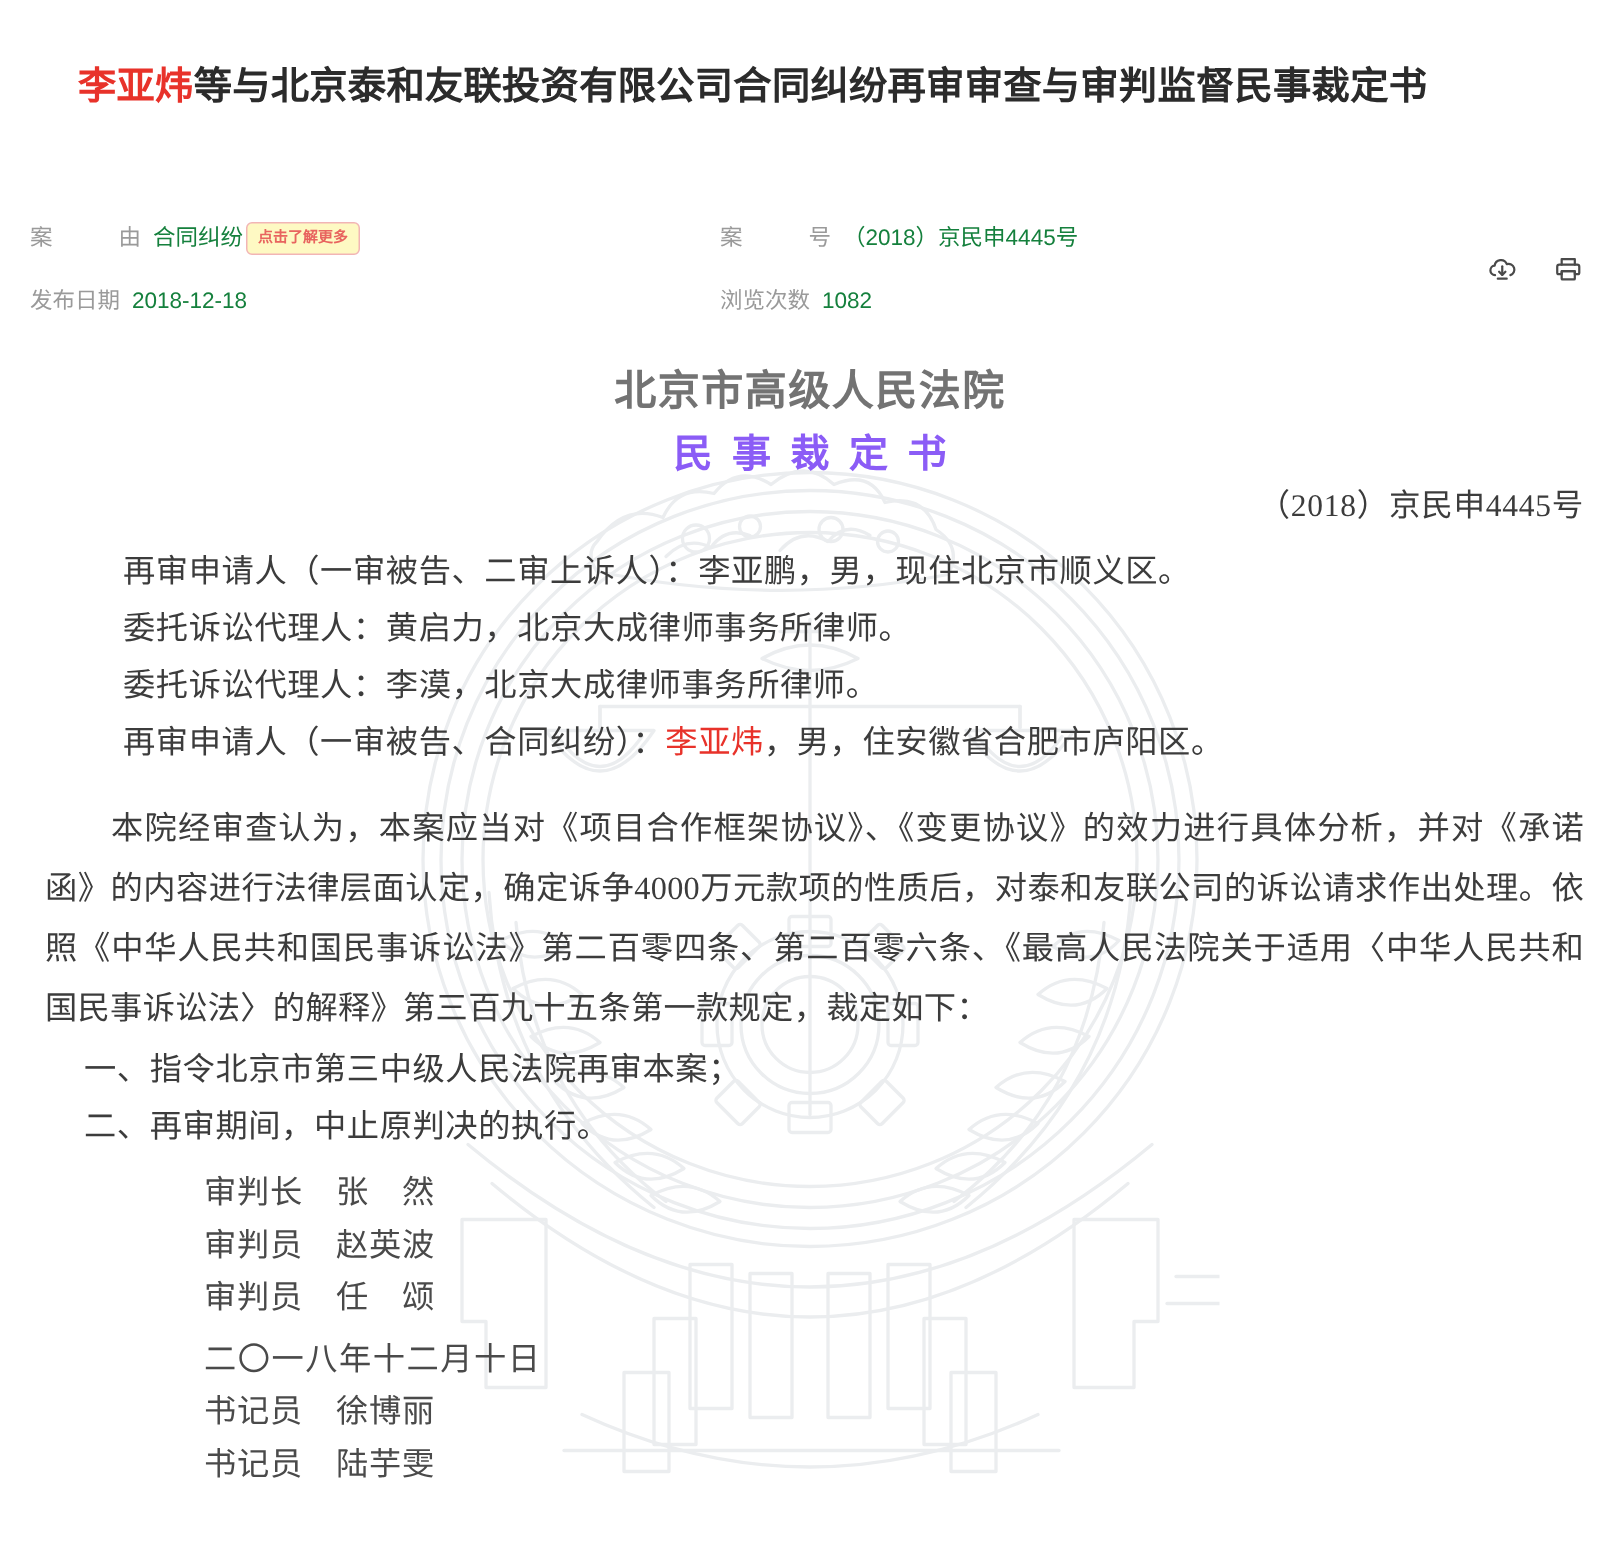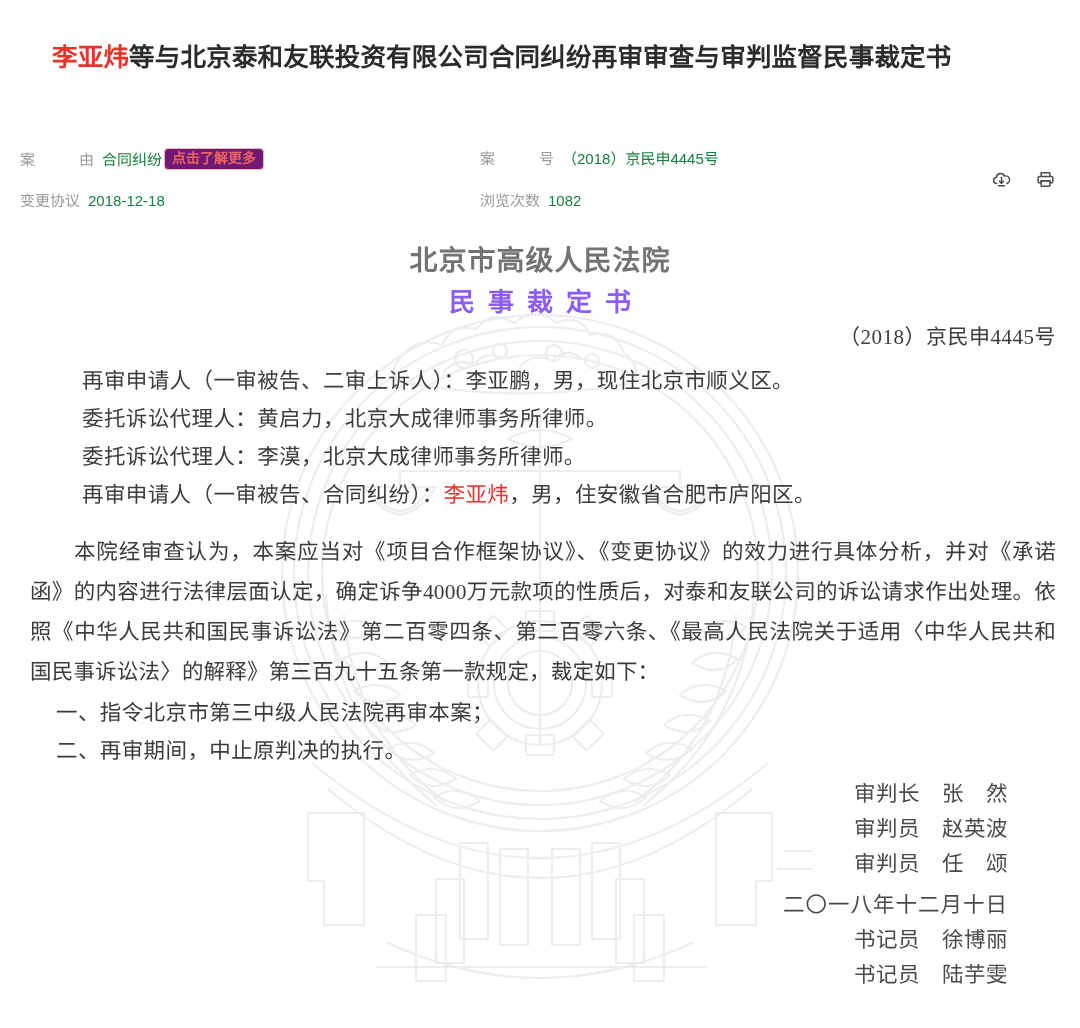--- a/index.html
+++ b/index.html
@@ -71,22 +71,22 @@
   .sp-wide  { display: inline-block; width: 44px; }
   .sp-mid   { display: inline-block; width: 8px; }
 
   .more-badge {
     display: inline-block;
     margin-left: 2px;
     padding: 1px 7px 2px 7px;
     border: 1px solid #f2b5b5;
     border-radius: 4px;
     color: #e8645f;
-    background: #701a75;
-    font-size: 14px;
+    background: #fef9c3;
+    font-size: 10px;
     line-height: 17px;
     vertical-align: 2px;
     font-weight: bold;
     cursor: pointer;
   }
 
   
   .actions {
     position: absolute;
     right: 24px;
@@ -173,23 +173,23 @@
     white-space: nowrap;
   }
 
   
   .signature {
     position: absolute;
     right: 0;
     top: 778px;
     width: 944px;
     z-index: 2;
-    font-family: Liberation Mono, monospace;
+    font-family: Liberation Serif, serif;
     color: #4a4a4a;
-    text-align: right;
+    text-align: left;
   }
   .sig-line {
     font-size: 21.5px;
     line-height: 35px;
     padding-right: 72px;
     white-space: nowrap;
     letter-spacing: 0.5px;
   }
   .sig-role { display: inline-block; }
   .sig-gap  { display: inline-block; width: 22px; }
@@ -304,21 +304,21 @@
     <span class="hl-red">李亚炜</span><span>等与北京泰和友联投资有限公司合同纠纷再审审查与审判监督民事裁定书</span>
   </div>
 
   <div class="meta">
 
     <div class="meta-row meta-cause">
       <span class="meta-label">案</span><span class="sp-wide"></span><span class="meta-label">由</span><span class="sp-mid"></span><span class="meta-value">合同纠纷</span><span class="more-badge">点击了解更多</span>
     </div>
 
     <div class="meta-row meta-date">
-      <span class="meta-label">变更协议</span><span class="sp-mid"></span><span class="meta-value">2018-12-18</span>
+      <span class="meta-label">发布日期</span><span class="sp-mid"></span><span class="meta-value">2018-12-18</span>
     </div>
 
     <div class="meta-row meta-caseno">
       <span class="meta-label">案</span><span class="sp-wide"></span><span class="meta-label">号</span><span class="sp-mid"></span><span class="meta-value">（2018）京民申4445号</span>
     </div>
 
     <div class="meta-row meta-views">
       <span class="meta-label">浏览次数</span><span class="sp-mid"></span><span class="meta-value">1082</span>
     </div>
   </div>

